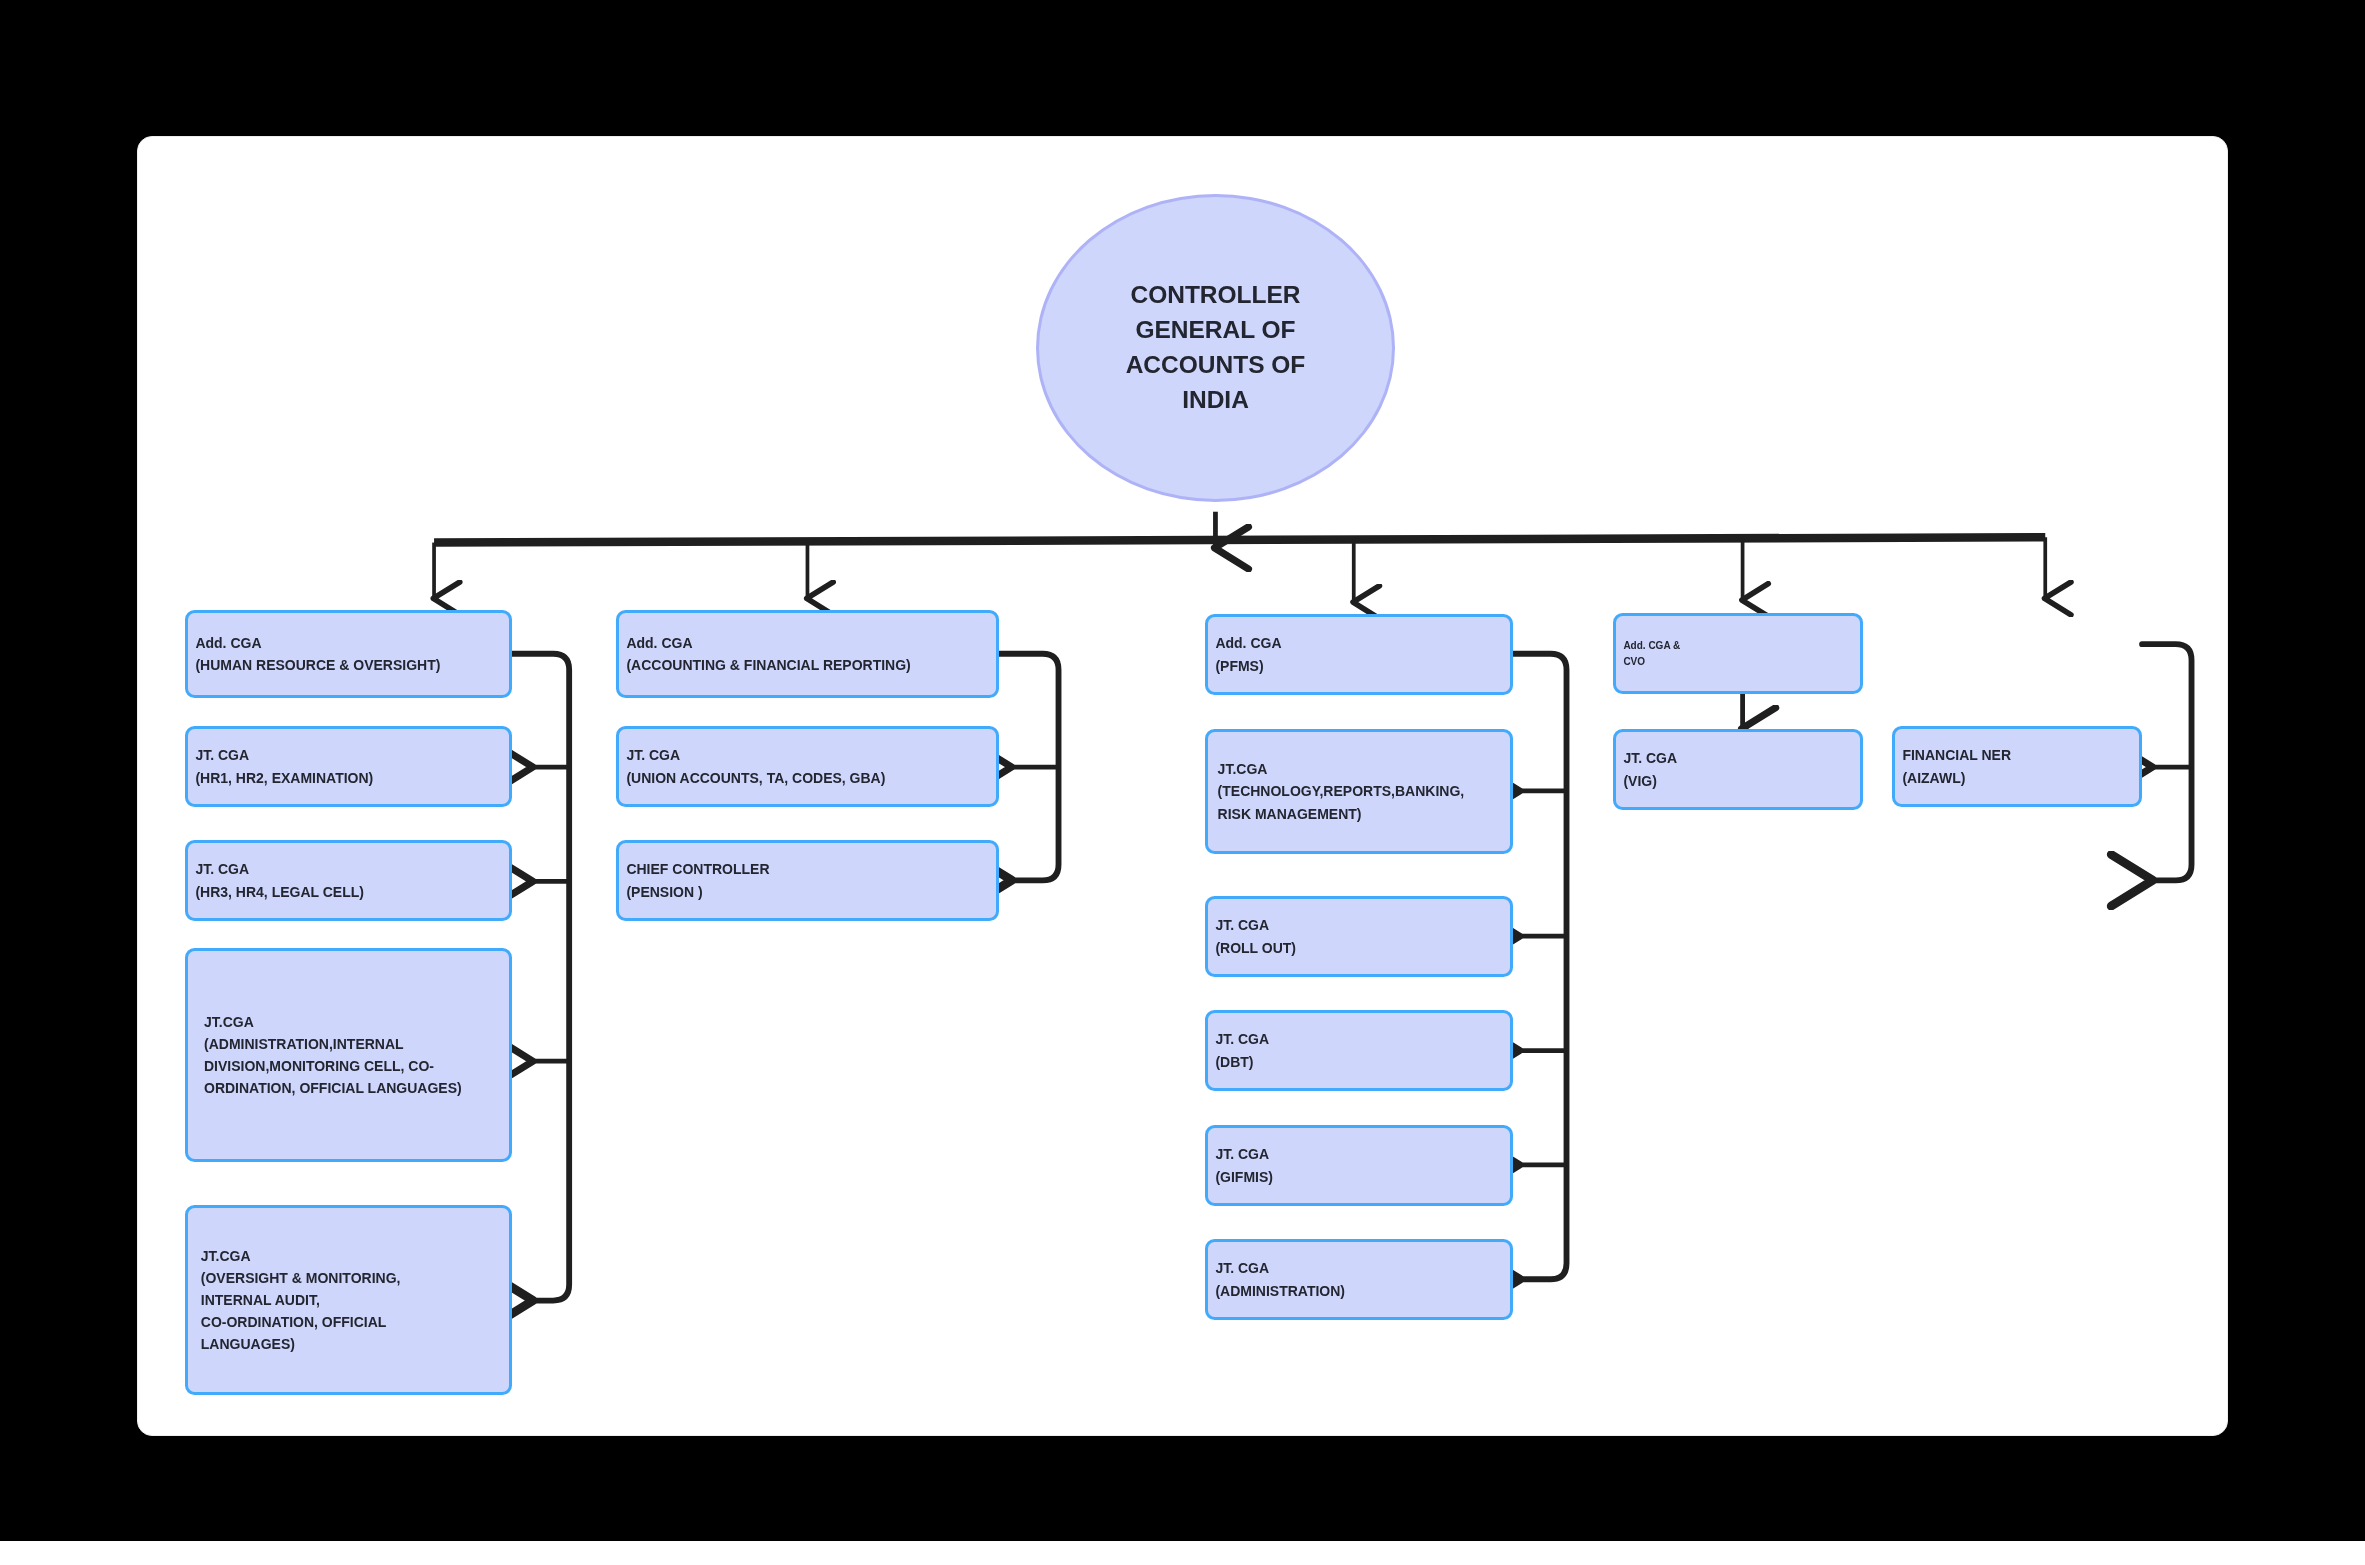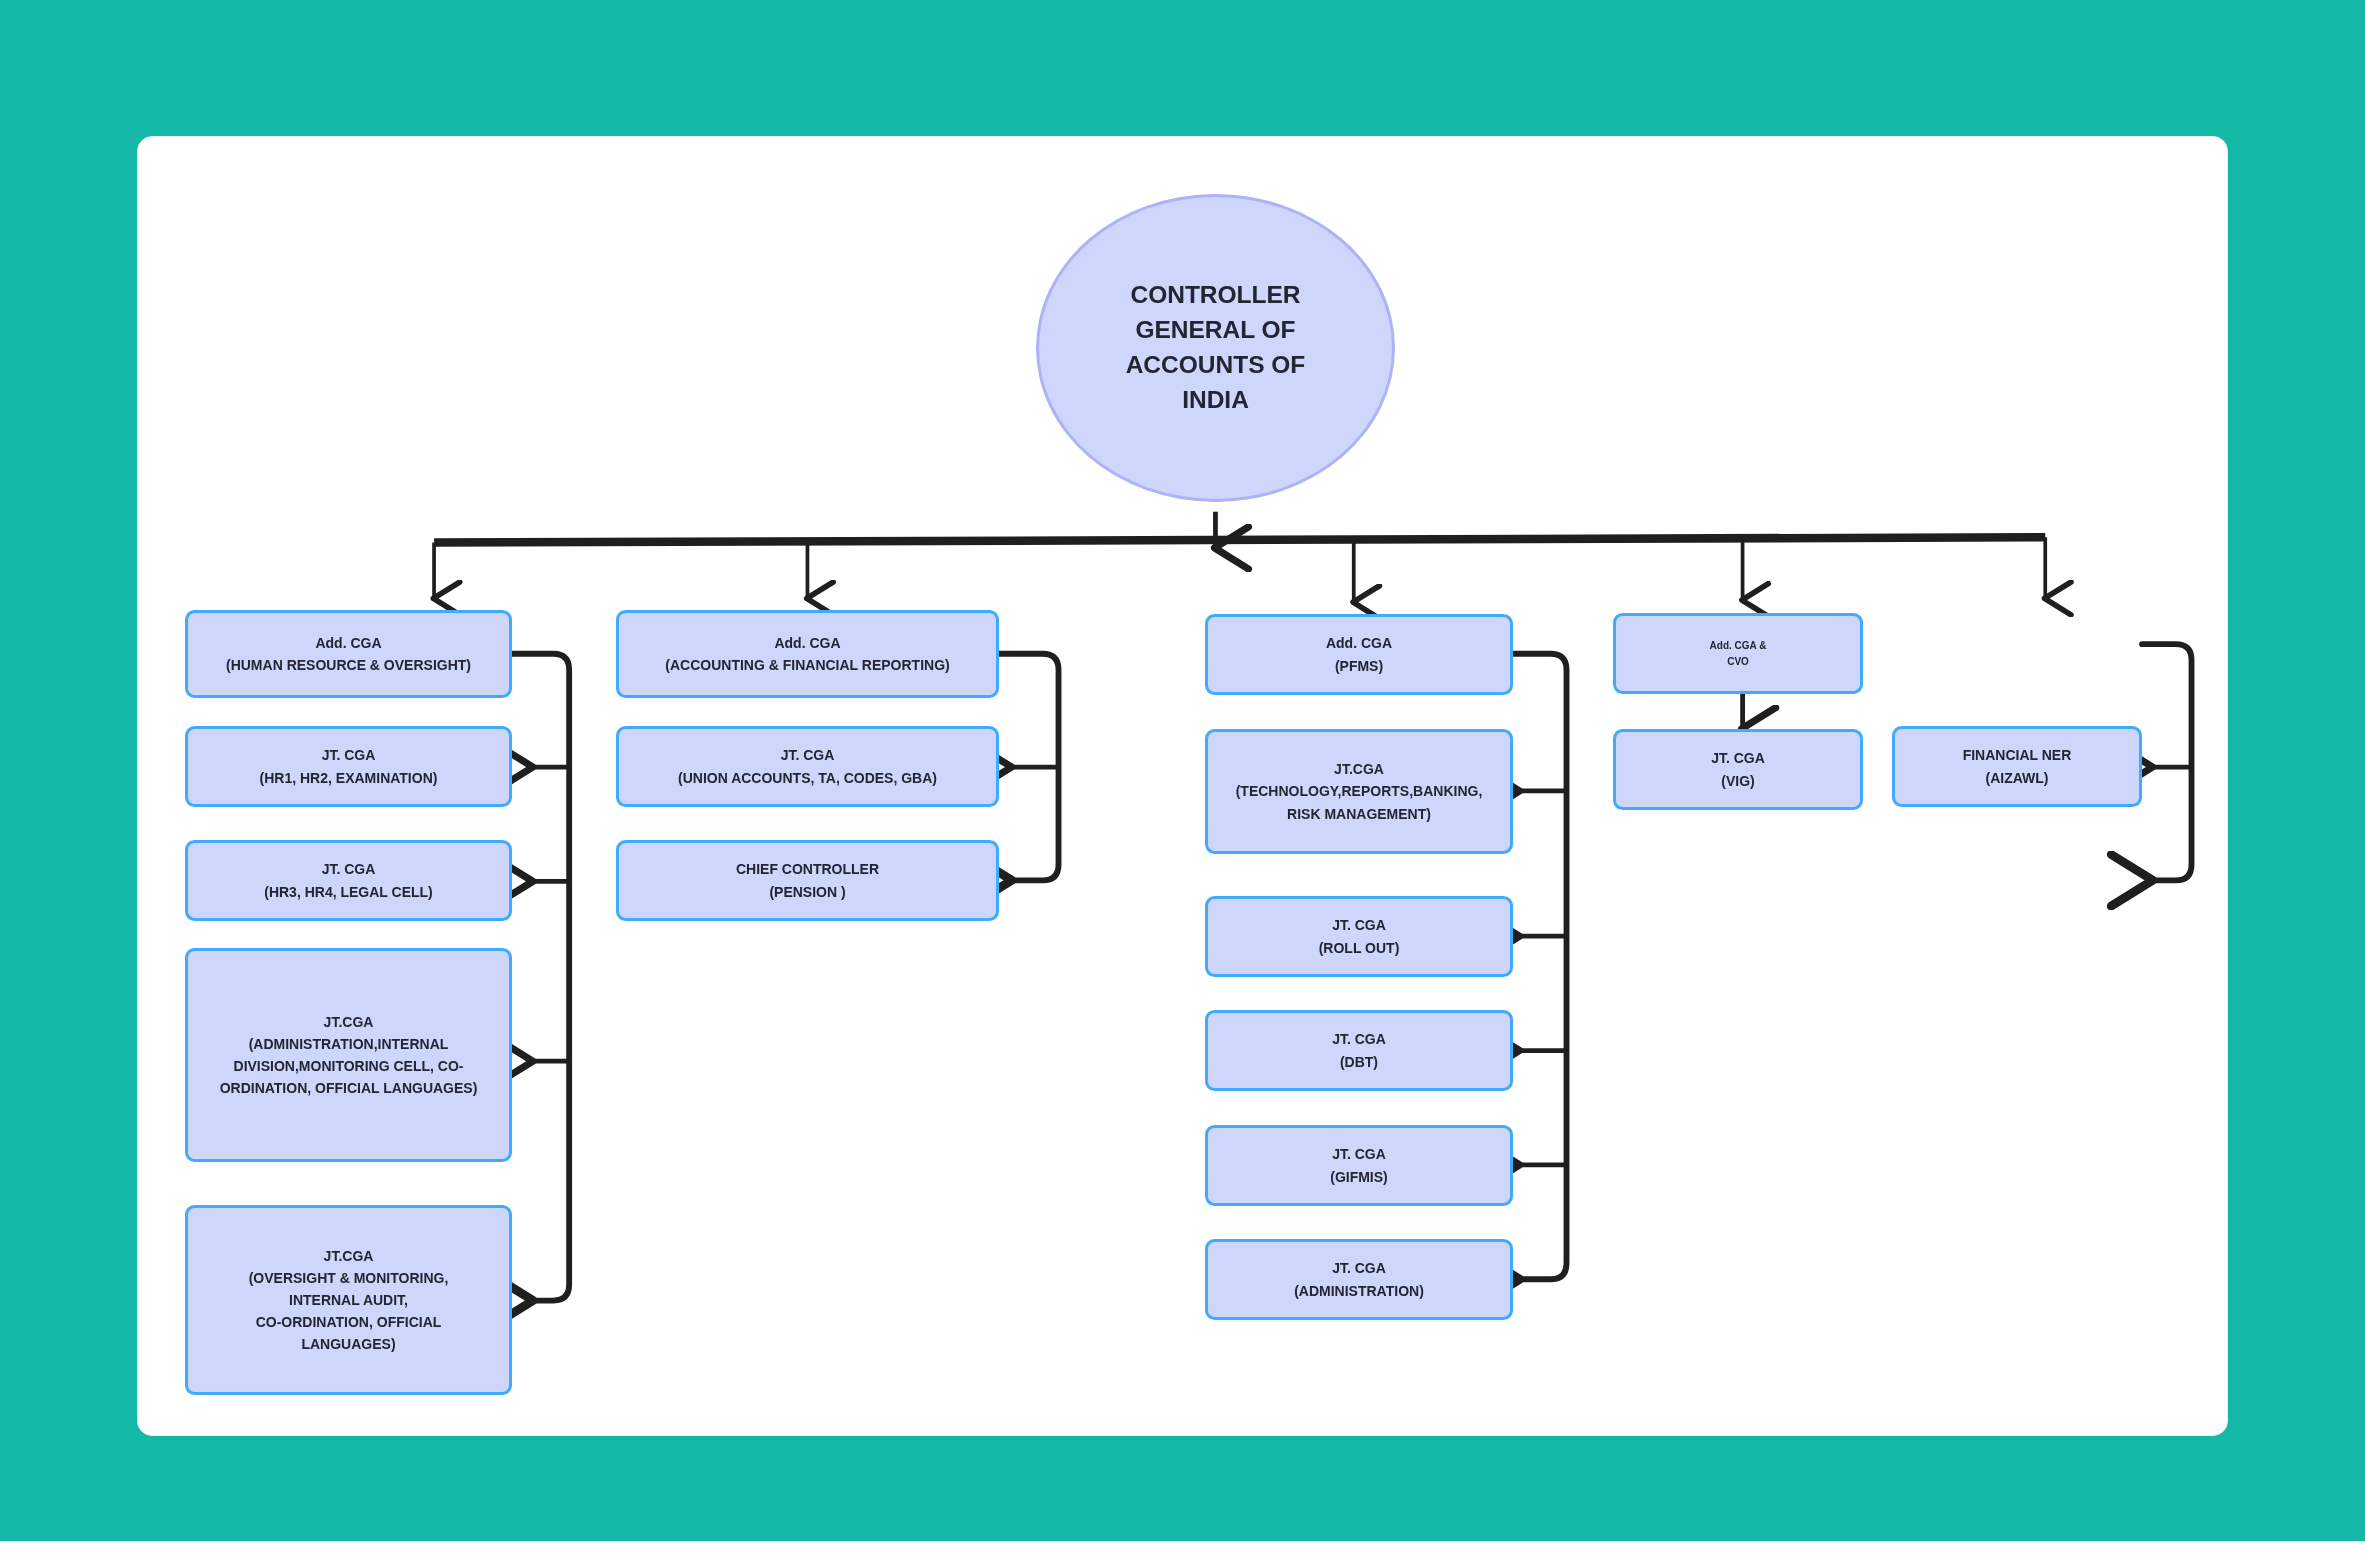--- a/index.html
+++ b/index.html
@@ -9,21 +9,21 @@
     background: #ffffff;
   }
   body {
     font-family: "Liberation Sans", sans-serif;
   }
 
   #stage {
     position: relative;
     width: 2366px;
     height: 1541px;
-    background: #14b8a6;
+    background: #000000;
     overflow: hidden;
   }
 
   
   #canvas-frame {
     position: absolute;
     left: 137px;
     top: 136px;
     width: 2091px;
     height: 1300px;
@@ -62,21 +62,21 @@
   
   .node {
     position: absolute;
     background: #ced6fb;
     border: 3.7px solid #42aafa;
     border-radius: 9.6px;
     box-sizing: border-box;
     display: flex;
     align-items: center;
     justify-content: center;
-    text-align: center;
+    text-align: left;
     color: #232530;
     font-weight: bold;
     line-height: 1.58;
     padding: 0 7.4px;
   }
   .node .node-text {
     display: block;
     width: 100%;
     white-space: pre-line;
   }

